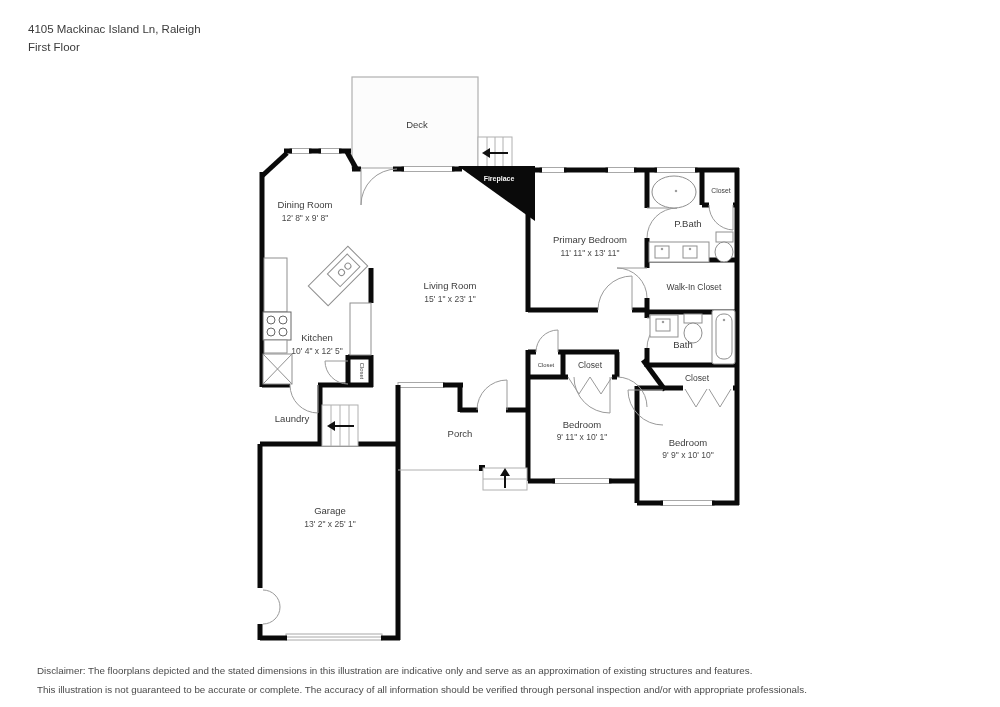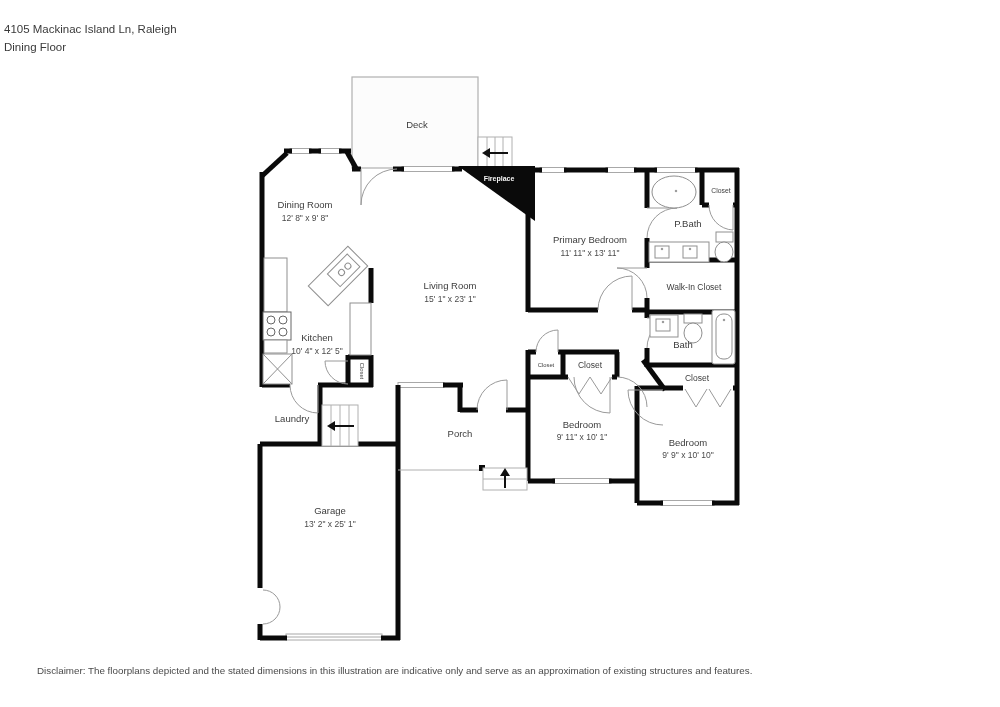--- a/index.html
+++ b/index.html
@@ -1,35 +1,35 @@
 <!DOCTYPE html>
 <html><head>
 <meta charset="utf-8">
 <style>
   html,body{margin:0;padding:0;background:#fff;}
   .page{position:relative;width:1000px;height:707px;background:#ffffff;overflow:hidden;
         font-family:"Liberation Sans", sans-serif;color:#3c3c3c;}
-  .hdr{position:absolute;left:4px;top:20px;font-size:11.5px;line-height:18px;color:#3a3a3a;}
+  .hdr{position:absolute;left:28px;top:20px;font-size:11.5px;line-height:18px;color:#3a3a3a;}
   .disc{position:absolute;left:17px;top:662px;font-size:9.8px;line-height:18.5px;color:#4a4a4a;margin-left:20px;}
   svg text{fill:#3c3c3c;}
   .rname{font-size:9.5px;}
   .rdims{font-size:8.5px;fill:#4a4a4a;}
   .cl{font-size:8.5px;}
   .clsm{font-size:6.8px;}
   .cltiny{font-size:5.8px;}
   .fp{font-size:7px;font-weight:bold;fill:#f5f5f5;}
 </style>
 </head>
 <body>
 
 <div class="page">
 
   <div class="hdr">
     <div>4105 Mackinac Island Ln, Raleigh</div>
-    <div>Dining Floor</div>
+    <div>First Floor</div>
   </div>
 
   <svg width="1000" height="707" viewBox="0 0 1000 707">
 
     <g>
       <rect x="352" y="77" width="126" height="91" fill="#fcfcfc" stroke="#b0b0b0" stroke-width="1.2"></rect>
       <rect x="478" y="137" width="34" height="31" fill="#ffffff" stroke="#b0b0b0" stroke-width="1"></rect>
       <line x1="487" y1="137" x2="487" y2="168" stroke="#b0b0b0"></line>
       <line x1="495" y1="137" x2="495" y2="168" stroke="#b0b0b0"></line>
       <line x1="503" y1="137" x2="503" y2="168" stroke="#b0b0b0"></line>
@@ -245,15 +245,16 @@
       <text class="rname" x="292" y="422">Laundry</text>
       <text class="rname" x="460" y="437">Porch</text>
 
       <text class="rname" x="330" y="514">Garage</text>
       <text class="rdims" x="330" y="527">13' 2" x 25' 1"</text>
     </g>
   </svg>
 
   <div class="disc">
     <div>Disclaimer: The floorplans depicted and the stated dimensions in this illustration are indicative only and serve as an approximation of existing structures and features.</div>
+    <div>This illustration is not guaranteed to be accurate or complete. The accuracy of all information should be verified through personal inspection and/or with appropriate professionals.</div>
   </div>
 
 </div>
 
 </body></html>

